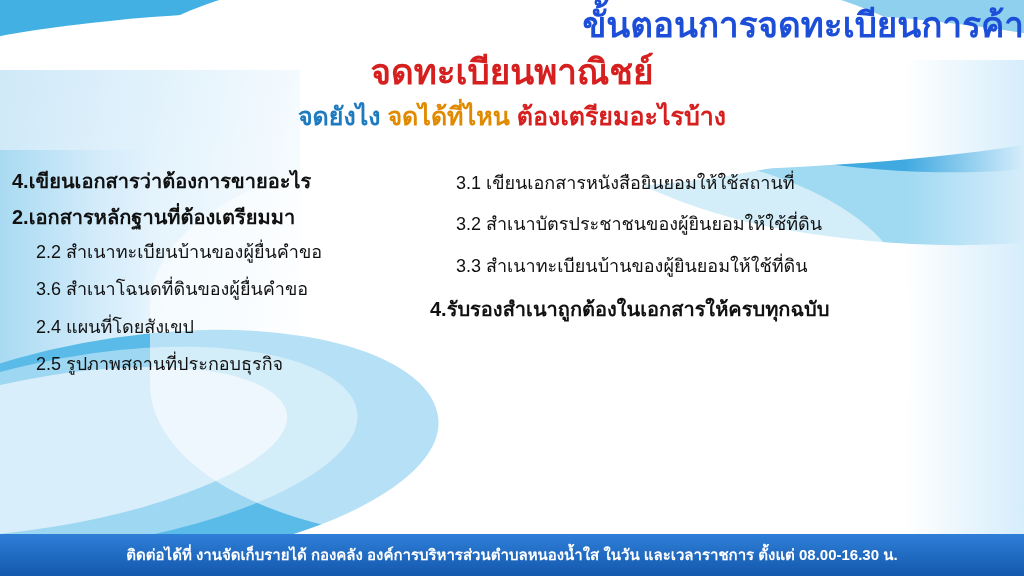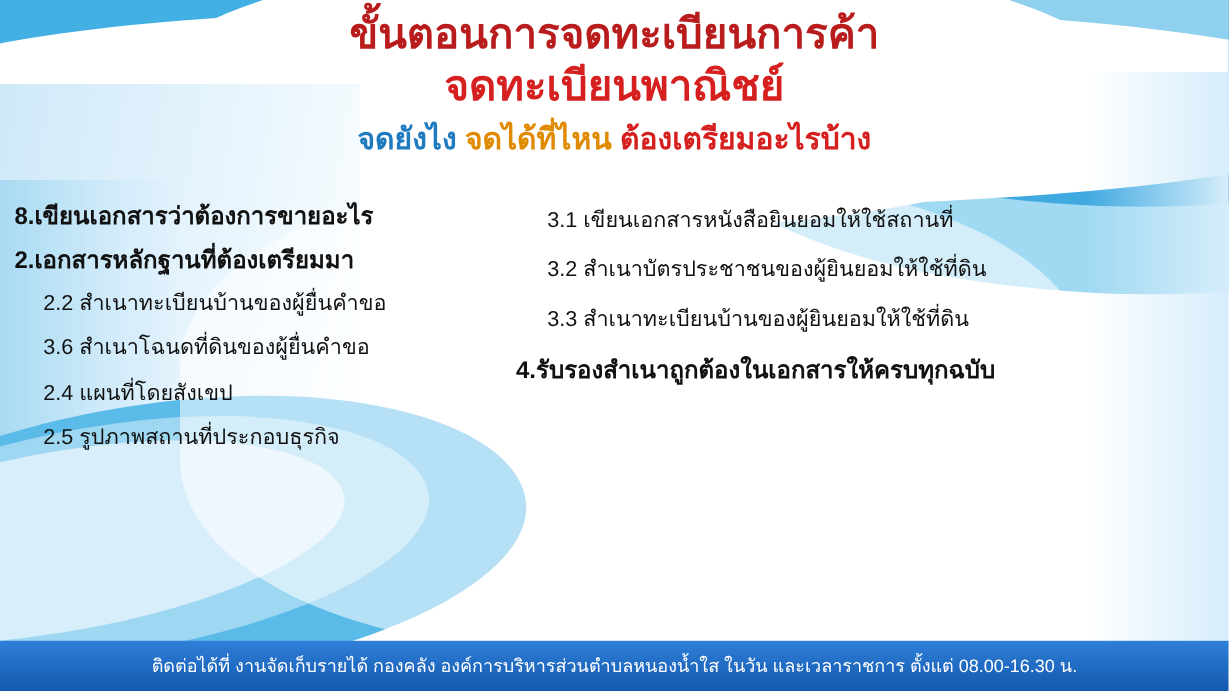--- a/index.html
+++ b/index.html
@@ -204,26 +204,27 @@
   
   .title-wrap {
     position: absolute;
     left: 0;
     top: 8px;
     width: 1024px;
     text-align: center;
     z-index: 5;
   }
   .title-main {
-    font-family: Liberation Serif, serif;
+    font-family: Liberation Mono, monospace;
     font-size: 35px;
     font-weight: bold;
-    color: #b91c1c;
+    color: #1d4ed8;
     line-height: 1.18;
     letter-spacing: 0px;
+    text-align: right;
   }
   .title-sub {
     font-family: "Liberation Sans", sans-serif;
     font-size: 35px;
     font-weight: bold;
     color: #d61f1f;
     line-height: 1.2;
     margin-top: 2px;
   }
   .title-third {
@@ -288,21 +289,21 @@
     background: #1f6fd0;
     background: linear-gradient(180deg, #2f7fd8 0%, #1358ad 100%);
     display: flex;
     align-items: center;
     justify-content: center;
     z-index: 6;
   }
   .footer-text {
     font-family: "Liberation Sans", sans-serif;
     font-size: 15px;
-    font-weight: normal;
+    font-weight: bold;
     color: #ffffff;
     white-space: nowrap;
   }
 </style>
 </head>
 <body>
 
 <div id="slide">
 
   <div class="bg-layer">
@@ -332,21 +333,21 @@
     <div class="title-third">
       <span class="t3-a">จดยังไง</span>
       <span class="t3-b">จดได้ที่ไหน</span>
       <span class="t3-c">ต้องเตรียมอะไรบ้าง</span>
     </div>
   </div>
 
   <div class="columns">
 
     <div class="col col-left">
-      <div class="line lvl1">8.เขียนเอกสารว่าต้องการขายอะไร</div>
+      <div class="line lvl1">4.เขียนเอกสารว่าต้องการขายอะไร</div>
       <div class="line lvl1">2.เอกสารหลักฐานที่ต้องเตรียมมา</div>
       <div class="line lvl2">2.2 สำเนาทะเบียนบ้านของผู้ยื่นคำขอ</div>
       <div class="line lvl2">3.6 สำเนาโฉนดที่ดินของผู้ยื่นคำขอ</div>
       <div class="line lvl2">2.4 แผนที่โดยสังเขป</div>
       <div class="line lvl2">2.5 รูปภาพสถานที่ประกอบธุรกิจ</div>
     </div>
 
     <div class="col col-right">
       <div class="line lvl2 gap-top">3.1 เขียนเอกสารหนังสือยินยอมให้ใช้สถานที่</div>
       <div class="line lvl2">3.2 สำเนาบัตรประชาชนของผู้ยินยอมให้ใช้ที่ดิน</div>

